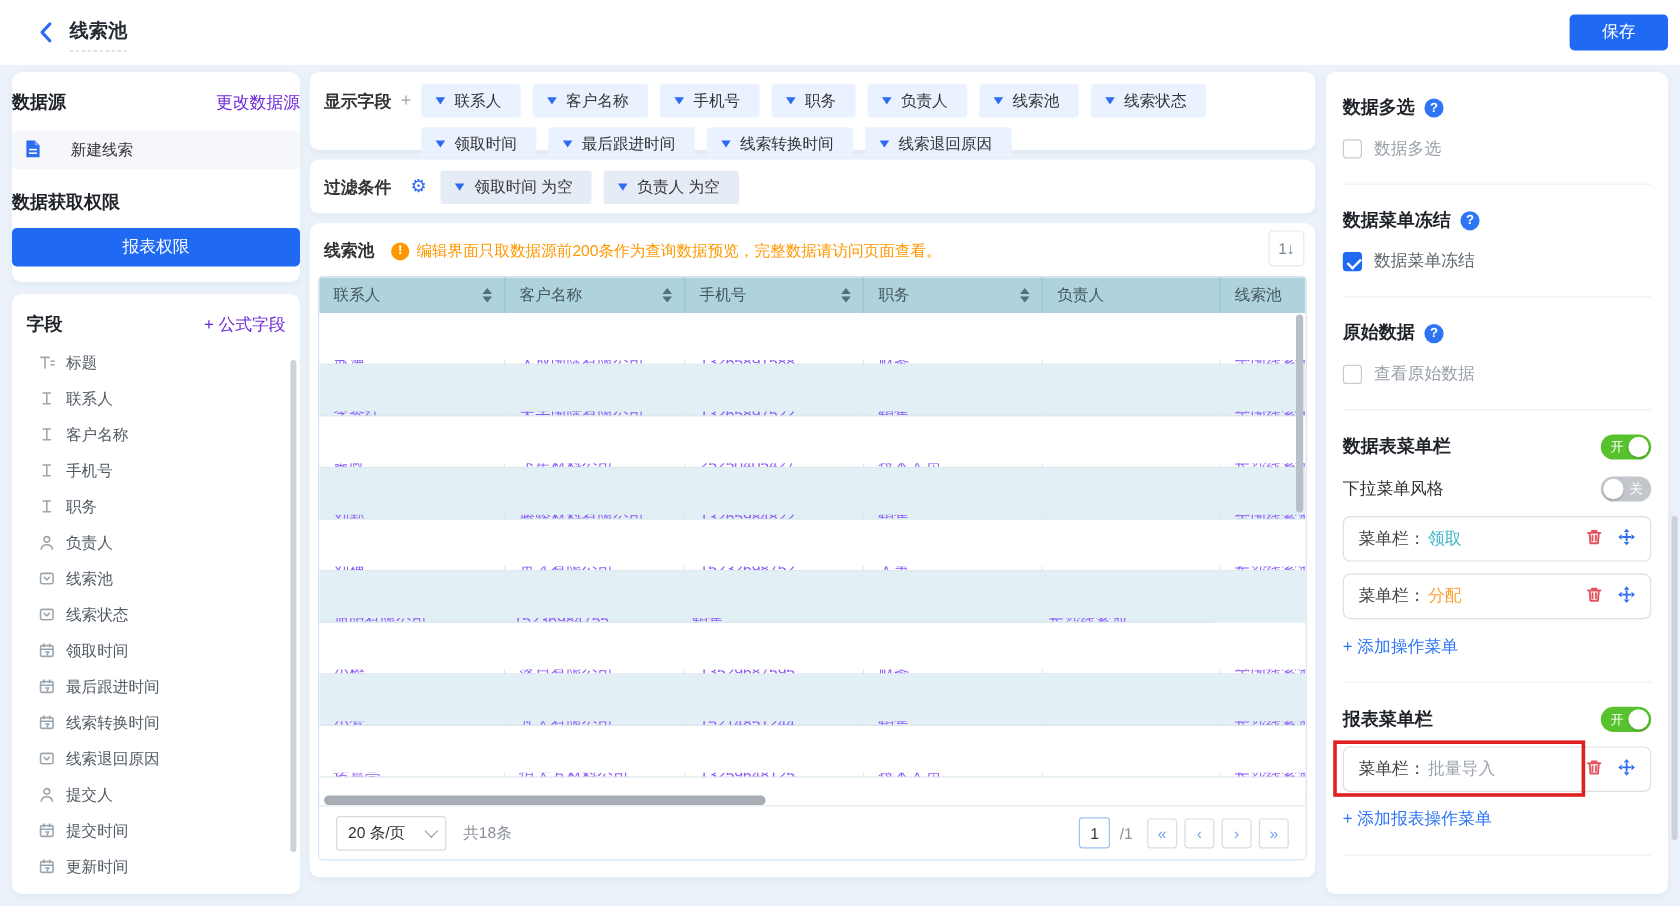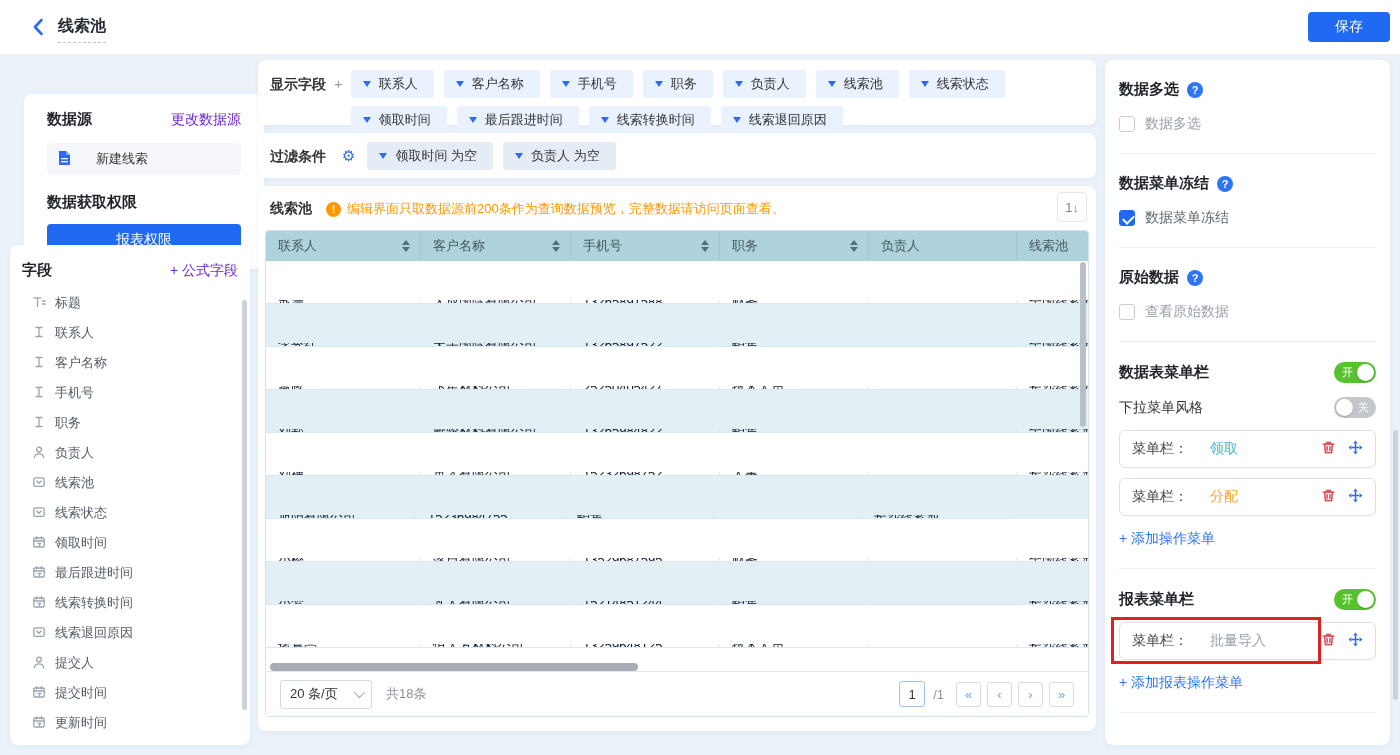--- a/index.html
+++ b/index.html
@@ -7,21 +7,21 @@
 
   
   .topbar { position:absolute; left:0; top:0; width:1400px; height:55px; background:#fff; border-bottom:1px solid #eef1f5; z-index:5; }
   .back { position:absolute; left:28px; top:16px; width:22px; height:22px; cursor:pointer; }
   .page-title { position:absolute; left:58px; top:16px; font-size:16px; font-weight:700; color:#252b35; padding-bottom:5px; border-bottom:1px dashed #c0c6cf; }
   .save-btn { position:absolute; right:10px; top:12px; width:82px; height:30px; background:#2069f3; color:#fff; border:none; border-radius:4px; font-size:14px; cursor:pointer; }
 
   .card { position:absolute; background:#fff; border-radius:8px; box-shadow:0 2px 6px rgba(31,56,88,.05); }
 
   
-  .card-ds { left:24px; top:60px; width:240px; height:175px; padding:16px 23px;margin-top:34px; }
+  .card-ds { left:10px; top:60px; width:240px; height:175px; padding:16px 0; }
   .sec-title { font-size:15px; font-weight:700; color:#1f2329; }
   .row-between { display:flex; justify-content:space-between; align-items:center; }
   .blue-link { color:#6d28d9; font-size:14px; cursor:pointer; }
   .ds-box { margin-top:14px; height:32px; background:#f5f7fa; border-radius:4px; display:flex; align-items:center; padding:0 10px; gap:24px; font-size:13px; color:#333; cursor:pointer; }
   .perm-title { margin-top:18px; }
   .perm-btn { margin-top:12px; width:100%; height:32px; background:#2069f3; color:#fff; border:none; border-radius:4px; font-size:14px; cursor:pointer; }
 
   .card-fields { left:10px; top:245px; width:240px; height:500px; padding:16px 12px 10px 12px; overflow:hidden; }
   .fields-list { margin-top:8px; }
   .field-item { display:flex; align-items:center; gap:9px; height:30px; padding-left:10px; font-size:13px; color:#515a64; cursor:pointer; border-radius:4px; }
@@ -50,21 +50,21 @@
   .table-box { margin-top:6px; border:1px solid #d3e2ee; border-radius:4px; height:487px; position:relative; overflow:hidden; }
   .t-viewport { overflow:hidden; position:relative; }
   .t-header { display:flex; background:#aed3dc; height:30px; }
   .t-hcell { display:flex; align-items:center; justify-content:space-between; padding:0 10px 0 12px; font-size:13px; color:#44555f; border-right:1px solid #9fc6d1; flex:0 0 auto; }
   .sort-carets { display:flex; flex-direction:column; gap:2px; cursor:pointer; }
   .sort-carets i { display:block; width:0; height:0; border-left:4px solid transparent; border-right:4px solid transparent; }
   .sort-carets .up { border-bottom:5px solid #52707c; }
   .sort-carets .dn { border-top:5px solid #52707c; }
   .t-row { display:flex; height:43px; background:#fff; }
   .t-row.alt { background:#e2eff5; }
-  .t-cell { flex:0 0 auto; display:flex; align-items:center; padding:0 12px; font-size:13px; color:#0f172a; border-right:1px solid #dbe8ee; border-bottom:1px solid #dbe8ee; overflow:hidden; white-space:nowrap;margin-top:39px; }
+  .t-cell { flex:0 0 auto; display:flex; align-items:center; padding:0 12px; font-size:13px; color:#8b5cf6; border-right:1px solid #dbe8ee; border-bottom:1px solid #dbe8ee; overflow:hidden; white-space:nowrap;margin-top:39px; }
   .t-partial { height:12px; background:#fff; border-bottom:none; display:flex; }
   .t-partial .t-cell { height:12px; border-bottom:none; }
   .hscroll { height:14px; display:flex; align-items:center; padding:0 4px; }
   .hscroll .thumb { width:368px; height:8px; border-radius:4px; background:#a8adb5; cursor:pointer; }
   .tv-scroll { position:absolute; right:2px; top:31px; width:6px; height:165px; border-radius:3px; background:#b9bfc6; cursor:pointer; }
 
   .pagebar { position:absolute; left:0; right:0; bottom:0; height:45px; border-top:1px solid #e2e8ee; display:flex; align-items:center; padding:0 14px; background:#fff; }
   .psize { width:92px; height:29px; border:1px solid #d4dbe3; border-radius:3px; display:flex; align-items:center; justify-content:space-between; padding:0 9px; font-size:13px; color:#333; cursor:pointer; }
   .psize .chev { width:8px; height:8px; border-right:1.5px solid #9aa3ad; border-bottom:1.5px solid #9aa3ad; transform:rotate(45deg) translateY(-2px); }
   .ptotal { margin-left:14px; font-size:13px; color:#8a9099; }
@@ -88,21 +88,21 @@
   .toggle { width:42px; height:21px; border-radius:11px; position:relative; cursor:pointer; font-size:11px; color:#fff; }
   .toggle.on { background:#57c22d; }
   .toggle.on .knob { right:2px; }
   .toggle.on .t-label { position:absolute; left:8px; top:3px; }
   .toggle.off { background:#c3c6cb; }
   .toggle.off .knob { left:2px; }
   .toggle.off .t-label { position:absolute; right:7px; top:3px; }
   .knob { position:absolute; top:2px; width:17px; height:17px; border-radius:50%; background:#fff; box-shadow:0 1px 2px rgba(0,0,0,.2); }
   .sub-row { display:flex; justify-content:space-between; align-items:center; margin-top:14px; color:#333; }
   .menu-rows { margin-top:12px; }
-  .menu-row { position:relative; height:38px; border:1px solid #dcdfe6; border-radius:6px; display:flex; align-items:center; padding:4px 12px; margin-bottom:10px; background:#fff;gap:20px; }
+  .menu-row { position:relative; height:38px; border:1px solid #dcdfe6; border-radius:6px; display:flex; align-items:center; padding:4px 12px; margin-bottom:10px; background:#fff; }
   .menu-label { color:#444; }
   .menu-value { margin-left:2px; }
   .menu-icons { margin-left:auto; display:flex; align-items:center; gap:12px; }
   .menu-icons svg { cursor:pointer; }
   .red-annotation { position:absolute; left:-9px; top:-6px; width:210px; height:47px; border:3px solid #e12121; pointer-events:none; }
   .add-link { margin-top:14px; color:#2e75f6; cursor:pointer; }
 </style>
 </head>
 <body>
 

